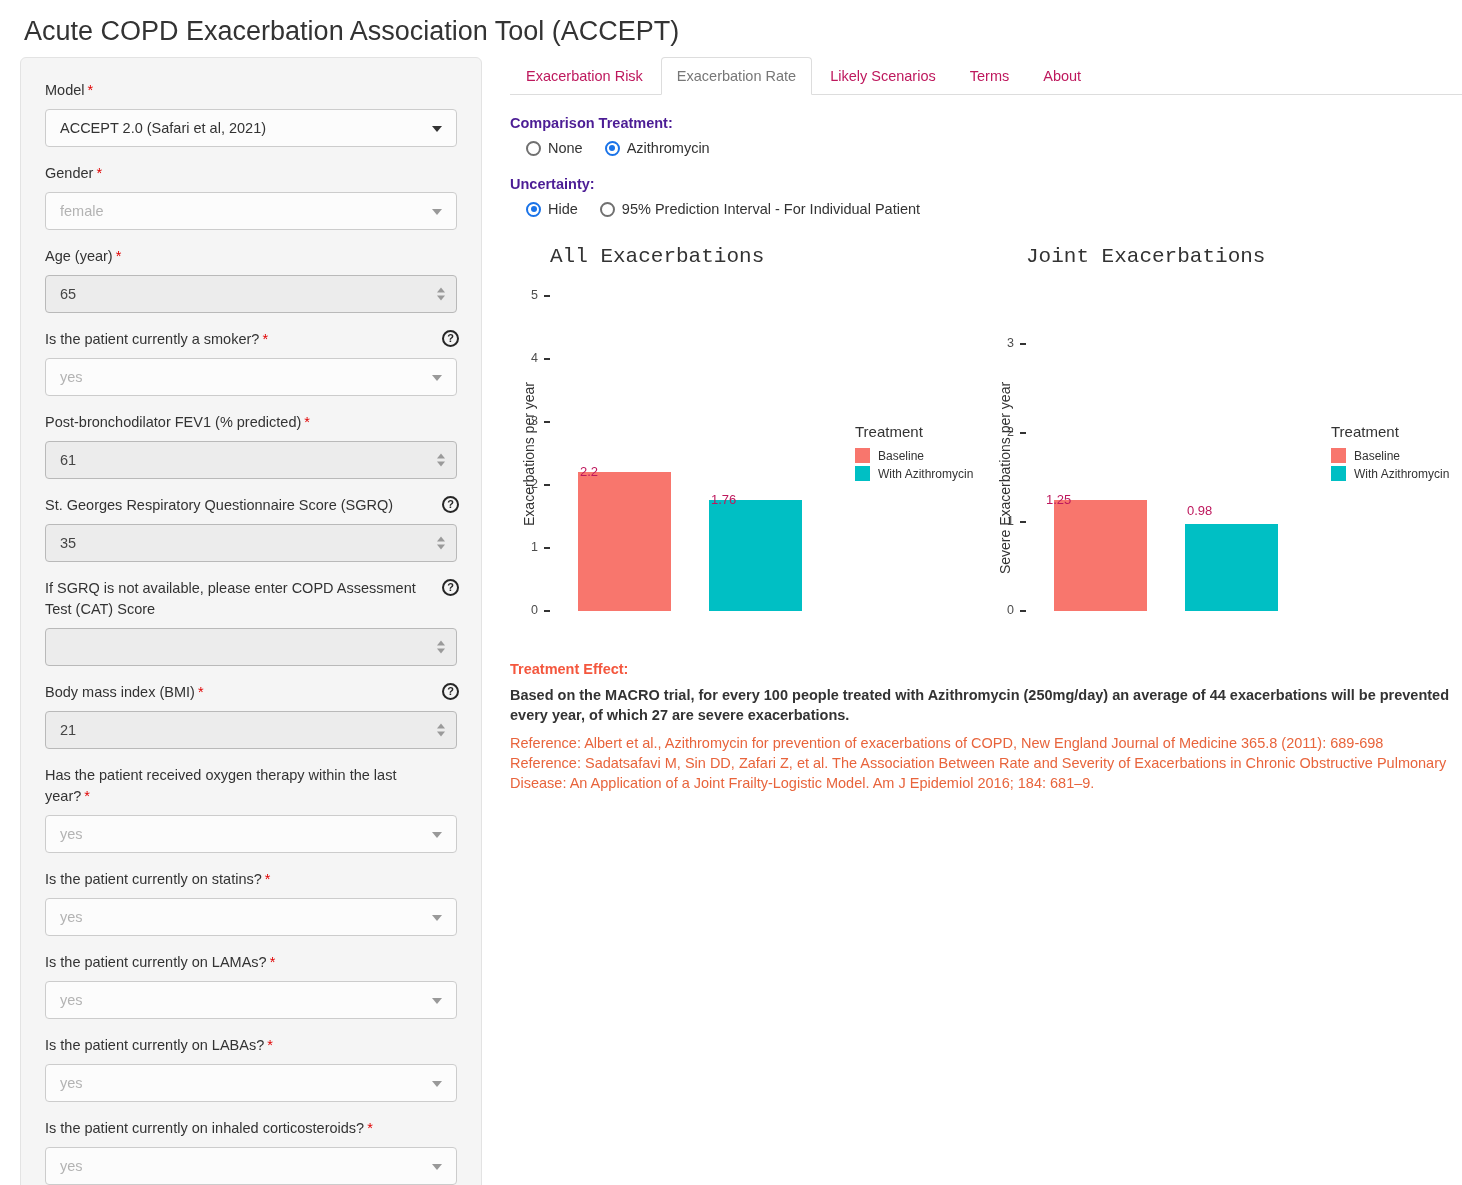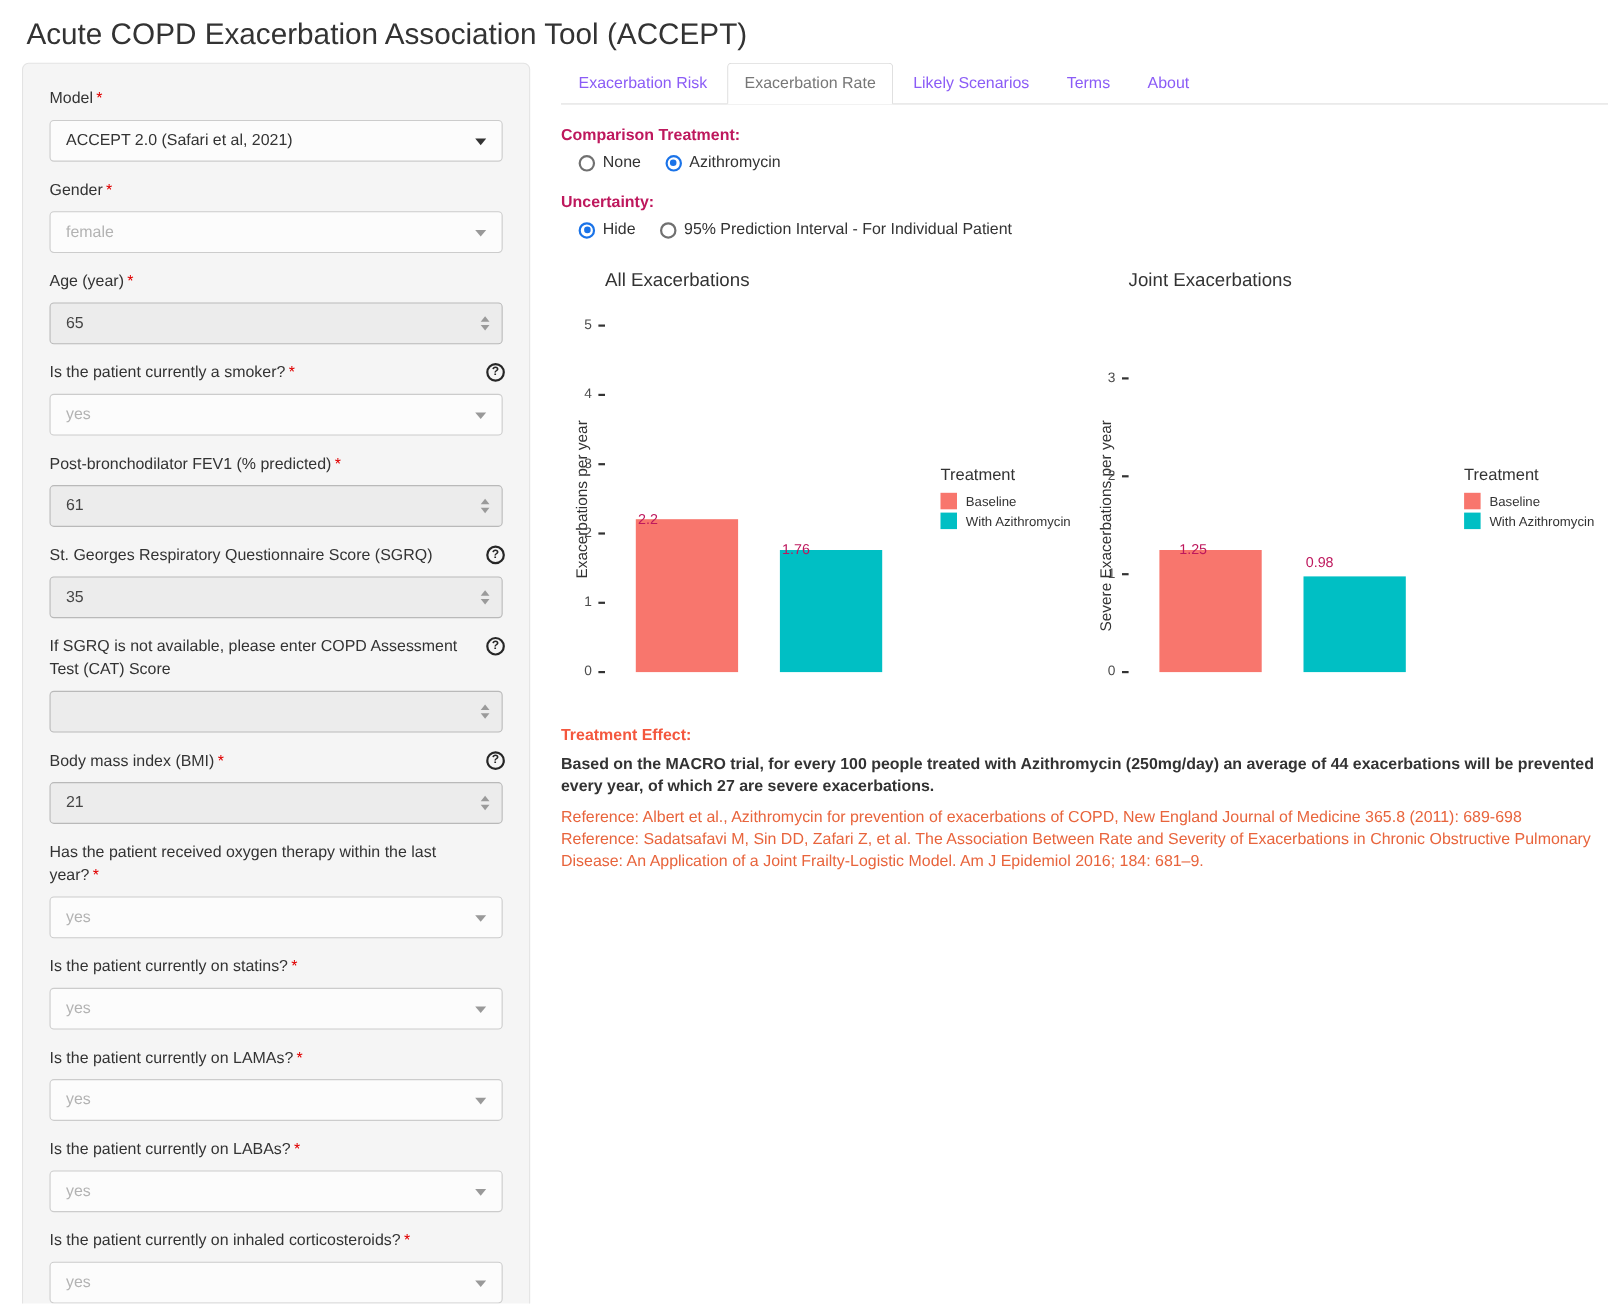--- a/index.html
+++ b/index.html
@@ -41,36 +41,36 @@
   .numinput { background:#ececec; border:1px solid #b9b9b9; color:#454545; }
   .spinner { position:absolute; right:11px; top:50%; transform:translateY(-50%);
     display:flex; flex-direction:column; align-items:center; gap:3px; }
   .spin-up { width:0;height:0;border-left:4px solid transparent;border-right:4px solid transparent;border-bottom:5px solid #9a9a9a; }
   .spin-down { width:0;height:0;border-left:4px solid transparent;border-right:4px solid transparent;border-top:5px solid #9a9a9a; }
 
   
   .main { margin-left:28px; flex:1; min-width:0; }
   .tabbar { display:flex; border-bottom:1px solid #ddd; }
   .tab {
-    padding:10px 15px; margin:0 2px -1px 0; font-size:14.5px; color:#8b5cf6;
+    padding:10px 15px; margin:0 2px -1px 0; font-size:14.5px; color:#be185d;
     border:1px solid transparent; border-radius:4px 4px 0 0; cursor:pointer; white-space:nowrap;
   }
   .tab.active { color:#777; background:#fff; border-color:#ddd #ddd #fff #ddd; }
 
-  .section-label { font-weight:bold; font-size:14.5px; color:#be185d; margin:20px 0 9px 0; }
+  .section-label { font-weight:bold; font-size:14.5px; color:#4c1d95; margin:20px 0 9px 0; }
   .radio-row { display:flex; align-items:center; font-size:14.5px; color:#333;padding-left:16px; }
   .radio-opt { display:flex; align-items:center; margin-right:22px; cursor:pointer; }
   .radio { position:relative; width:15px; height:15px; border:2px solid #707070; border-radius:50%; margin-right:7px; background:#fff; }
   .radio.sel { border-color:#1a73e8; }
   .radio.sel::after { content:""; position:absolute; left:2.5px; top:2.5px; width:6px; height:6px; border-radius:50%; background:#1a73e8; }
 
   
   .charts { display:flex; margin-top:26px; }
   .chart { position:relative; width:476px; height:382px; flex:0 0 476px; }
-  .chart-title { position:absolute; left:40px; top:2px; font-size:17px; color:#333; }
+  .chart-title { position:absolute; left:40px; top:2px; font-size:21px; color:#333;font-family:Liberation Mono, monospace; }
   .tick-label { position:absolute; width:26px; text-align:right; font-size:12.5px; color:#4d4d4d; }
   .tick-dash { position:absolute; width:6px; height:2px; background:#333; }
   .bar { position:absolute; }
   .bar-value { position:absolute; font-size:13px; color:#be185d;margin-top:11px; }
   .ylab-box { position:absolute; width:22px; }
   .ylab { position:absolute; left:50%; top:50%; transform:translate(-50%,-50%) rotate(-90deg);
     white-space:nowrap; font-size:14px; color:#333; }
   .legend { position:absolute; }
   .legend-title { font-size:15px; color:#333; margin-bottom:8px; }
   .legend-item { display:flex; align-items:center; margin-bottom:3px; }
@@ -280,21 +280,21 @@
           </div>
           <div class="tick-label" style="left: 2px; top: 360px;">0</div>
           <div class="tick-dash" style="left: 34px; top: 367px;"></div>
           <div class="tick-label" style="left: 2px; top: 271px;">1</div>
           <div class="tick-dash" style="left: 34px; top: 278px;"></div>
           <div class="tick-label" style="left: 2px; top: 182px;">2</div>
           <div class="tick-dash" style="left: 34px; top: 189px;"></div>
           <div class="tick-label" style="left: 2px; top: 93px;">3</div>
           <div class="tick-dash" style="left: 34px; top: 100px;"></div>
           <div class="bar" style="left: 68px; width: 93px; top: 256.75px; height: 111.25px; background: rgb(248, 118, 109);"></div>
-          <div class="bar-value" style="left: 86px; top: 237.75px;">1.25</div>
+          <div class="bar-value" style="left: 60px; top: 237.75px;">1.25</div>
           <div class="bar" style="left: 199px; width: 93px; top: 280.78px; height: 87.22px; background: rgb(0, 191, 196);"></div>
           <div class="bar-value" style="left: 201px; top: 249px;">0.98</div>
           <div class="legend" style="left: 345px; top: 180px;">
             <div class="legend-title">Treatment</div>
             <div class="legend-item">
               <span class="legend-swatch" style="background: rgb(248, 118, 109);"></span>
               <span class="legend-label">Baseline</span>
             </div>
             <div class="legend-item">
               <span class="legend-swatch" style="background: rgb(0, 191, 196);"></span>

